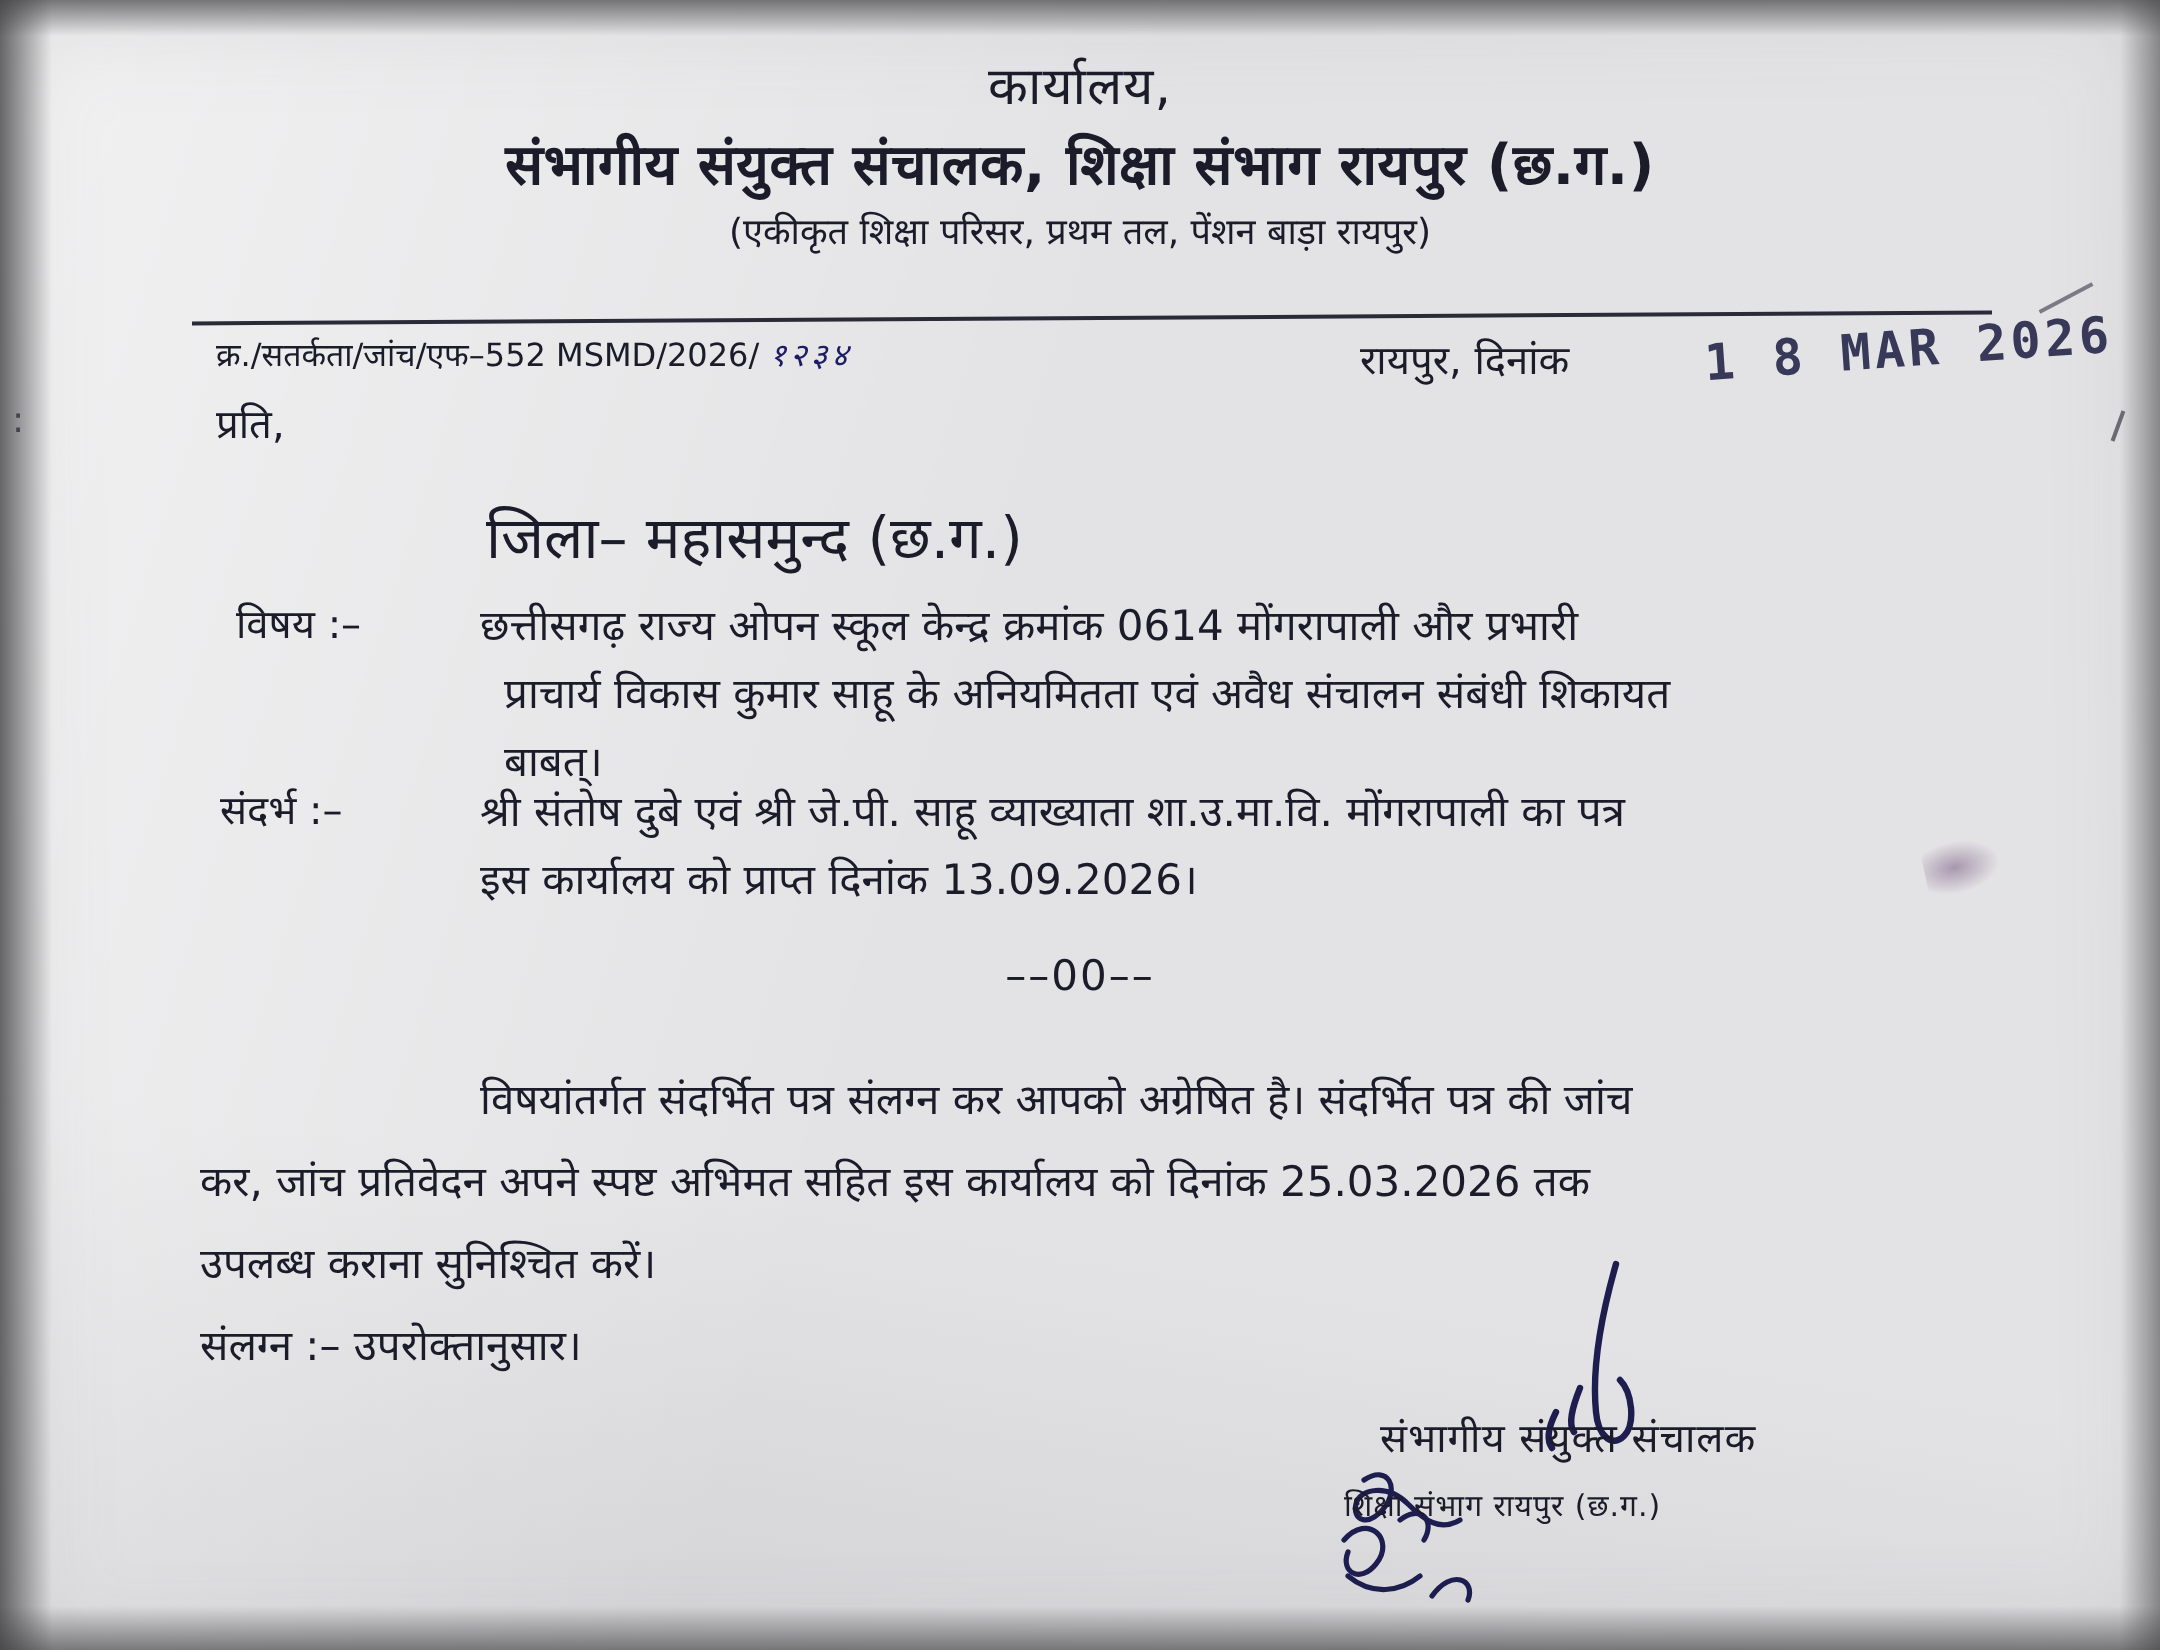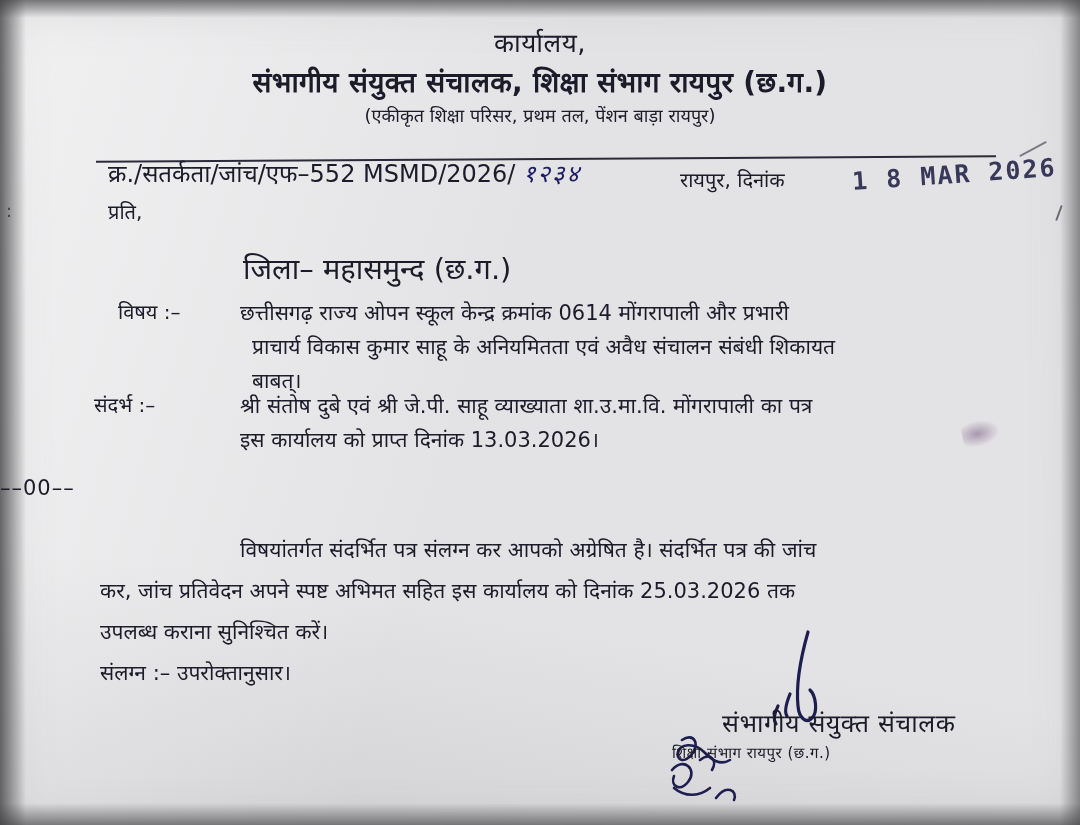--- a/index.html
+++ b/index.html
@@ -108,22 +108,22 @@
     width: 900px;
     height: 2px;
     background: #2a2a38;
     transform: rotate(-0.35deg);
   }
 
   
   .refline {
     position: absolute;
     left: 108px;
-    top: 156px;
-    font-size: 24px;
+    top: 166px;
+    font-size: 16px;
     white-space: nowrap;
   }
   .handwrite {
     font-family: "Liberation Serif", serif;
     color: #1c1c64;
     font-style: italic;
     letter-spacing: 2px;
   }
   .place {
     position: absolute;
@@ -163,39 +163,40 @@
     top: 248px;
     font-size: 29px;
   }
 
   
   .lbl {
     position: absolute;
     font-size: 20px;
   }
   .vishay-lbl { left: 118px; top: 298px; }
-  .sandarbh-lbl { left: 94px; top: 391px; }
+  .sandarbh-lbl { left: 110px; top: 391px; }
 
   .block {
     position: absolute;
     left: 240px;
     width: 755px;
     font-size: 21px;
     line-height: 34px;
     text-align: justify;
     text-justify: inter-word;
   }
   .vishay-body { top: 296px; }
   .sandarbh-body { top: 389px; }
   .vishay-body .l2, .vishay-body .l3 { display: block; margin-left: 12px; }
 
   .dashes {
     position: absolute;
     left: 0; top: 476px;
     width: 1080px;
+    text-align: center;
     font-size: 21px;
     letter-spacing: 1px;
   }
 
   
   .para {
     position: absolute;
     left: 100px;
     top: 530px;
     width: 897px;
@@ -217,23 +218,22 @@
     position: absolute;
     left: 660px;
     top: 620px;
     width: 260px;
     height: 190px;
   }
   .sign1 {
     position: absolute;
     left: 690px;
     top: 705px;
-    font-size: 25px;
+    font-size: 20px;
     letter-spacing: 0.5px;
-    margin-left: 32px;
   }
   .sign2 {
     position: absolute;
     left: 672px;
     top: 742px;
     font-size: 15px;
     letter-spacing: 0.5px;
   }
 
   
@@ -303,21 +303,21 @@
     <div class="lbl vishay-lbl">विषय :–</div>
     <div class="block vishay-body">
       <span class="l1">छत्तीसगढ़ राज्य ओपन स्कूल केन्द्र क्रमांक 0614 मोंगरापाली और प्रभारी</span>
       <span class="l2">प्राचार्य विकास कुमार साहू के अनियमितता एवं अवैध संचालन संबंधी शिकायत</span>
       <span class="l3">बाबत्।</span>
     </div>
 
     <div class="lbl sandarbh-lbl">संदर्भ :–</div>
     <div class="block sandarbh-body">
       <span>श्री संतोष दुबे एवं श्री जे.पी. साहू व्याख्याता शा.उ.मा.वि. मोंगरापाली का पत्र</span>
-      <span style="display:block">इस कार्यालय को प्राप्त दिनांक 13.03.2026।</span>
+      <span style="display:block">इस कार्यालय को प्राप्त दिनांक 13.09.2026।</span>
     </div>
 
     <div class="dashes">––00––</div>
 
     <div class="para">
       <span class="indent"></span><span>विषयांतर्गत संदर्भित पत्र संलग्न कर आपको अग्रेषित है। संदर्भित पत्र की जांच</span>
       <span style="display:block">कर, जांच प्रतिवेदन अपने स्पष्ट अभिमत सहित इस कार्यालय को दिनांक 25.03.2026 तक</span>
       <span style="display:block">उपलब्ध कराना सुनिश्चित करें।</span>
     </div>
     <div class="attach">संलग्न :– उपरोक्तानुसार।</div>

